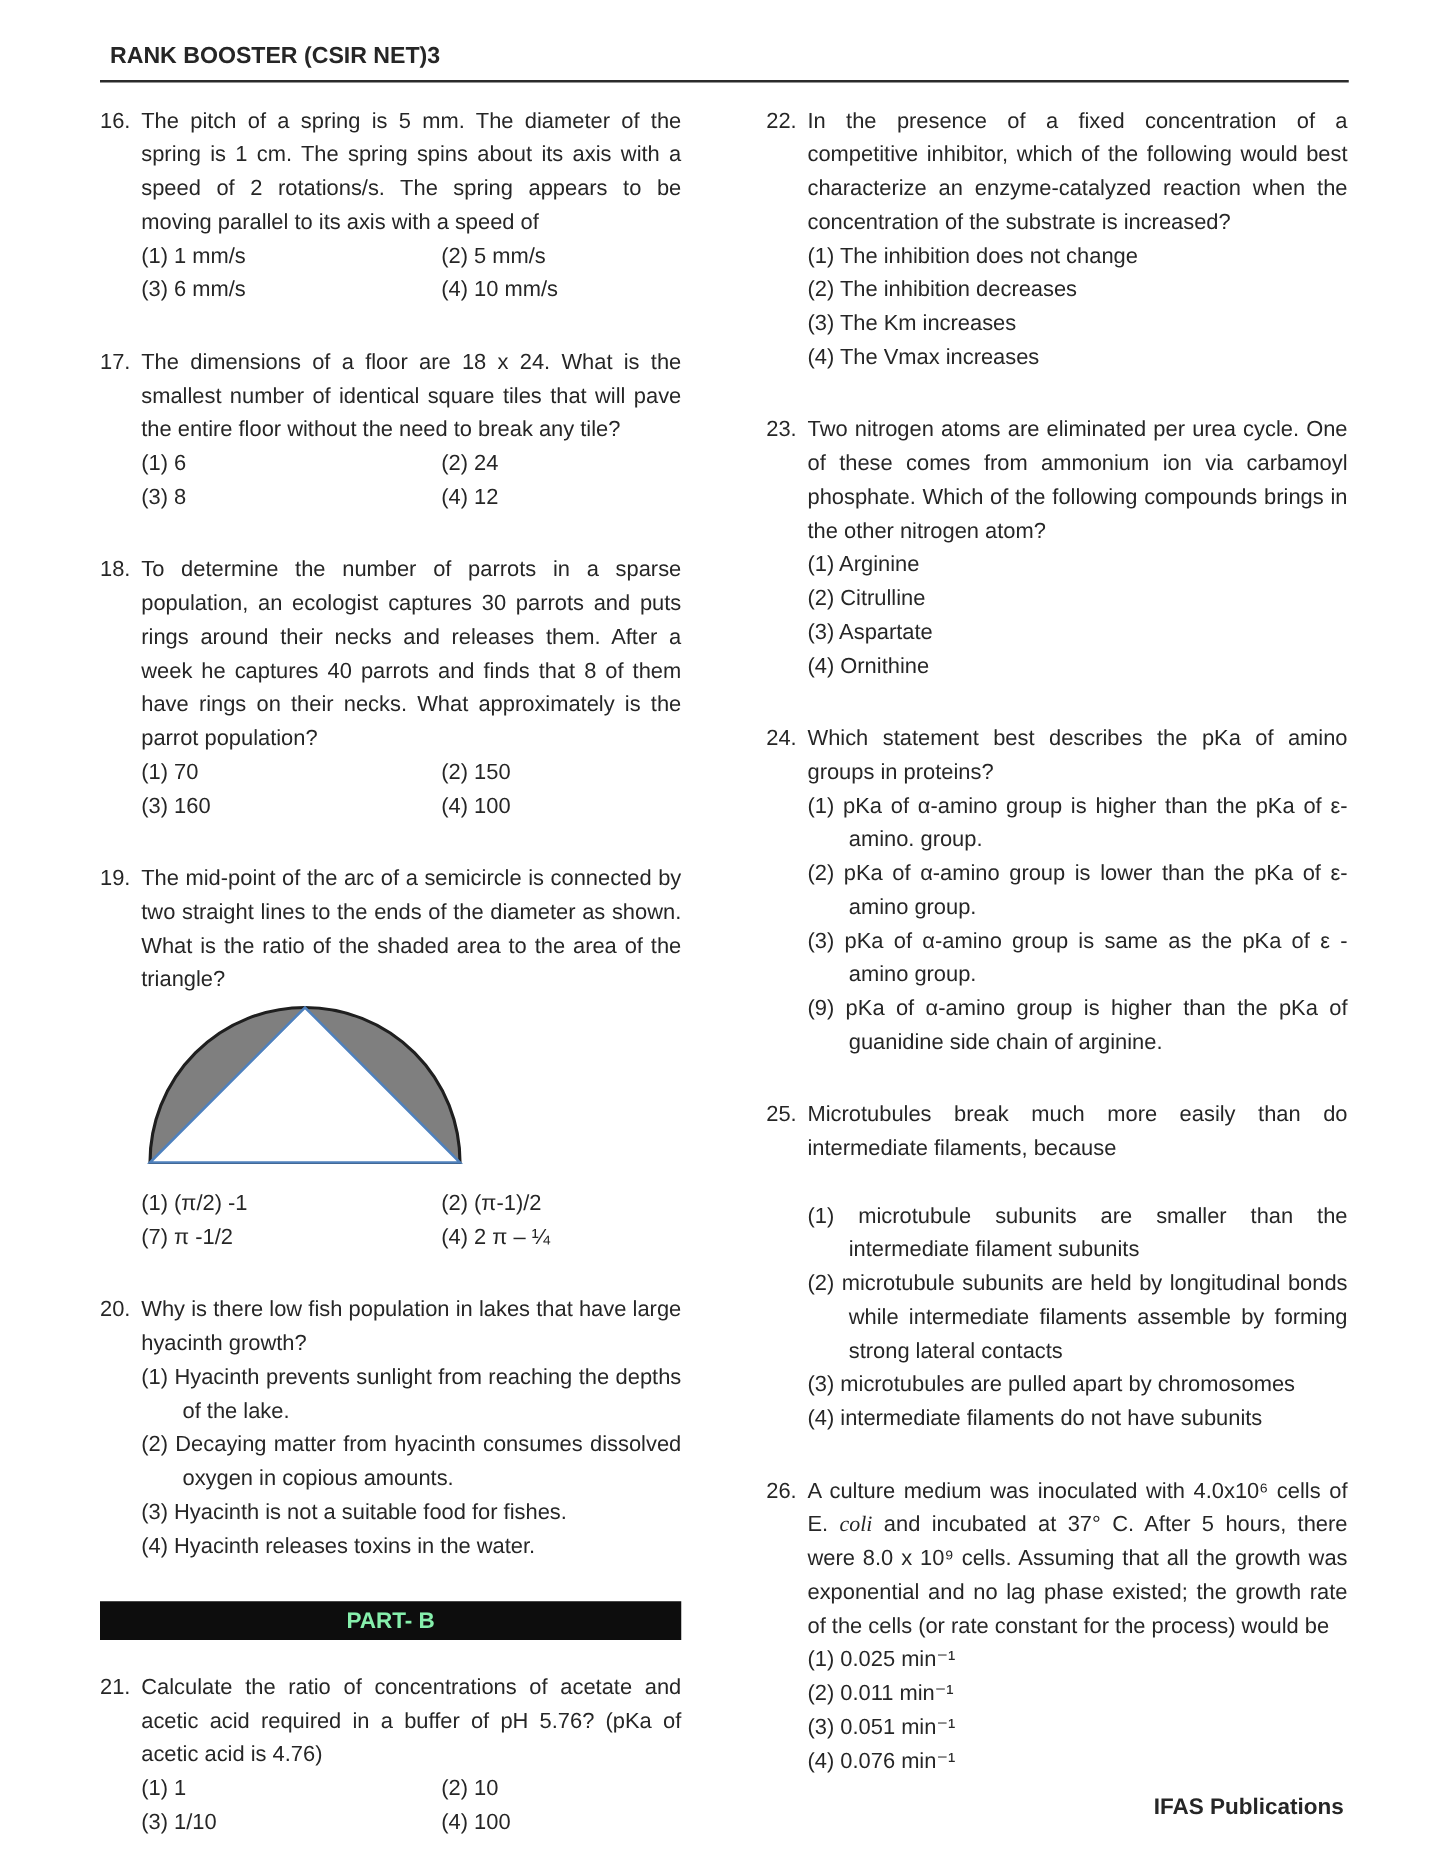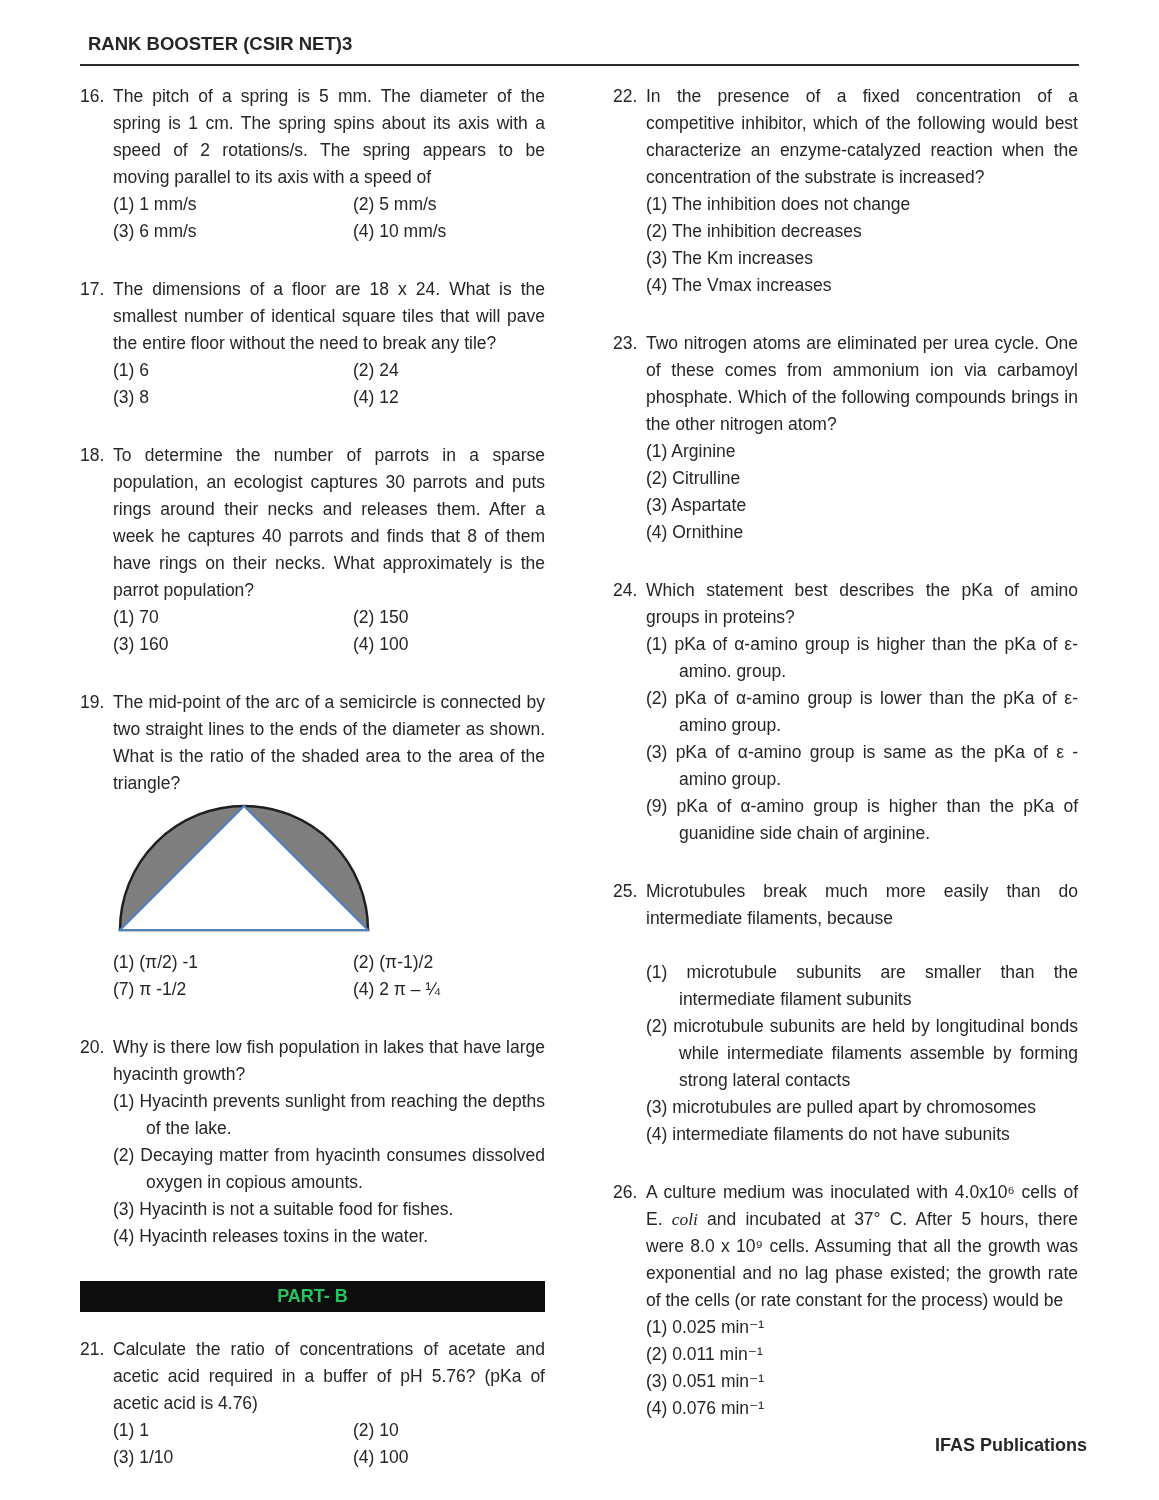--- a/index.html
+++ b/index.html
@@ -46,34 +46,34 @@
   }
   .gap-top { margin-top: 27px; }
 
   
   .fig-wrap { margin: 5px 0 15px 3px; }
   .fig { display: block; width: 256px; height: 132px; }
 
   
   .part-bar {
     background: #0d0d0d;
-    color: #22c55e;
+    color: #86efac;
     font-weight: bold;
     font-size: 18px;
     text-align: center;
     height: 31px;
     line-height: 31px;
     margin: 4px 0 24px 0;
   }
 
   
   .footer {
     position: absolute;
     top: 1432px;
-    right: 72px;
+    right: 84px;
     font-weight: bold;
     font-size: 18px;
   }
 </style>
 </head>
 <body>
 
 <div class="page">
 
   <div class="hdr">

